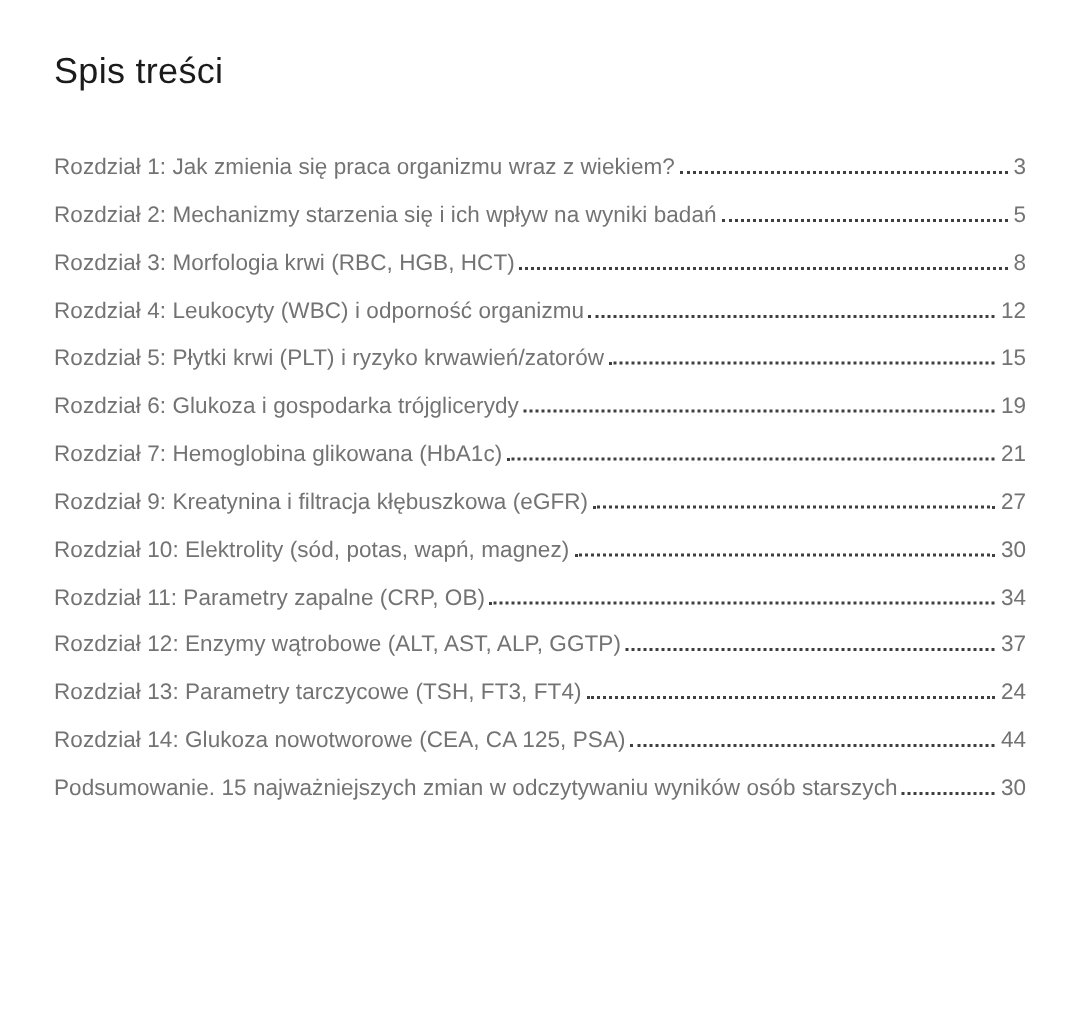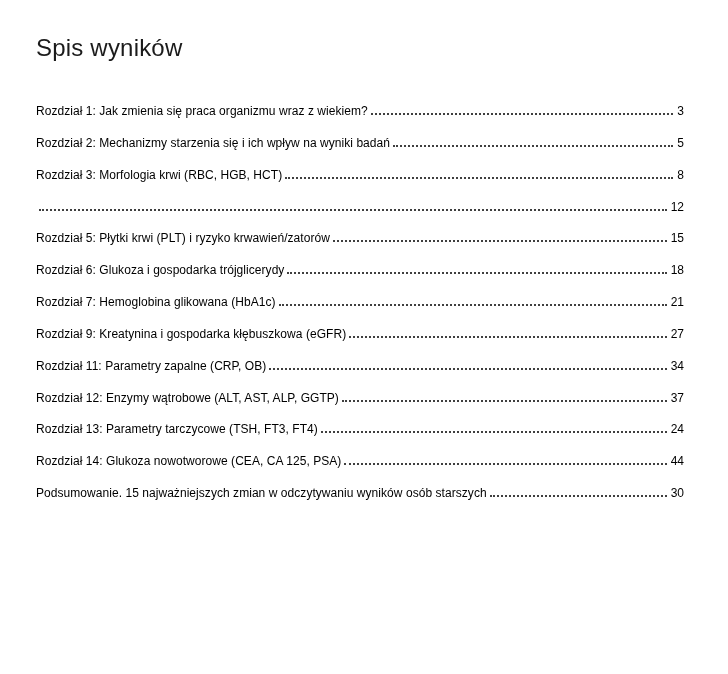--- a/index.html
+++ b/index.html
@@ -30,22 +30,22 @@
     color: #1b1b1b;
   }
   .toc-list {
     margin-top: 33px;
   }
   .toc-row {
     display: flex;
     align-items: baseline;
     height: 31.85px;
     line-height: 31.85px;
-    font-size: 12px;
-    color: #000000;
+    font-size: 15px;
+    color: #737373;
     cursor: pointer;
     justify-content: flex-end;
   }
   .toc-label {
     flex: 0 0 auto;
     white-space: nowrap;
     letter-spacing: 0.05px;
   }
   .toc-leader {
     flex: 1 1 auto;
@@ -56,21 +56,21 @@
   }
   .toc-page-num {
     flex: 0 0 auto;
     white-space: nowrap;
   }
 </style>
 </head>
 <body>
 
 <div class="page">
-  <h1 class="doc-title">Spis wyników</h1>
+  <h1 class="doc-title">Spis treści</h1>
 
   <nav class="toc-list" id="toc-list">
   <div class="toc-row">
     <span class="toc-label">Rozdział 1: Jak zmienia się praca organizmu wraz z wiekiem?</span>
     <span class="toc-leader"></span>
     <span class="toc-page-num">3</span>
   </div>
 
   <div class="toc-row">
     <span class="toc-label">Rozdział 2: Mechanizmy starzenia się i ich wpływ na wyniki badań</span>
@@ -78,49 +78,55 @@
     <span class="toc-page-num">5</span>
   </div>
 
   <div class="toc-row">
     <span class="toc-label">Rozdział 3: Morfologia krwi (RBC, HGB, HCT)</span>
     <span class="toc-leader"></span>
     <span class="toc-page-num">8</span>
   </div>
 
   <div class="toc-row">
+    <span class="toc-label">Rozdział 4: Leukocyty (WBC) i odporność organizmu</span>
     <span class="toc-leader"></span>
     <span class="toc-page-num">12</span>
   </div>
 
   <div class="toc-row">
     <span class="toc-label">Rozdział 5: Płytki krwi (PLT) i ryzyko krwawień/zatorów</span>
     <span class="toc-leader"></span>
     <span class="toc-page-num">15</span>
   </div>
 
   <div class="toc-row">
     <span class="toc-label">Rozdział 6: Glukoza i gospodarka trójglicerydy</span>
     <span class="toc-leader"></span>
-    <span class="toc-page-num">18</span>
+    <span class="toc-page-num">19</span>
   </div>
 
   <div class="toc-row">
     <span class="toc-label">Rozdział 7: Hemoglobina glikowana (HbA1c)</span>
     <span class="toc-leader"></span>
     <span class="toc-page-num">21</span>
   </div>
 
 
   <div class="toc-row">
-    <span class="toc-label">Rozdział 9: Kreatynina i gospodarka kłębuszkowa (eGFR)</span>
+    <span class="toc-label">Rozdział 9: Kreatynina i filtracja kłębuszkowa (eGFR)</span>
     <span class="toc-leader"></span>
     <span class="toc-page-num">27</span>
   </div>
 
+  <div class="toc-row">
+    <span class="toc-label">Rozdział 10: Elektrolity (sód, potas, wapń, magnez)</span>
+    <span class="toc-leader"></span>
+    <span class="toc-page-num">30</span>
+  </div>
 
   <div class="toc-row">
     <span class="toc-label">Rozdział 11: Parametry zapalne (CRP, OB)</span>
     <span class="toc-leader"></span>
     <span class="toc-page-num">34</span>
   </div>
 
   <div class="toc-row">
     <span class="toc-label">Rozdział 12: Enzymy wątrobowe (ALT, AST, ALP, GGTP)</span>
     <span class="toc-leader"></span>

